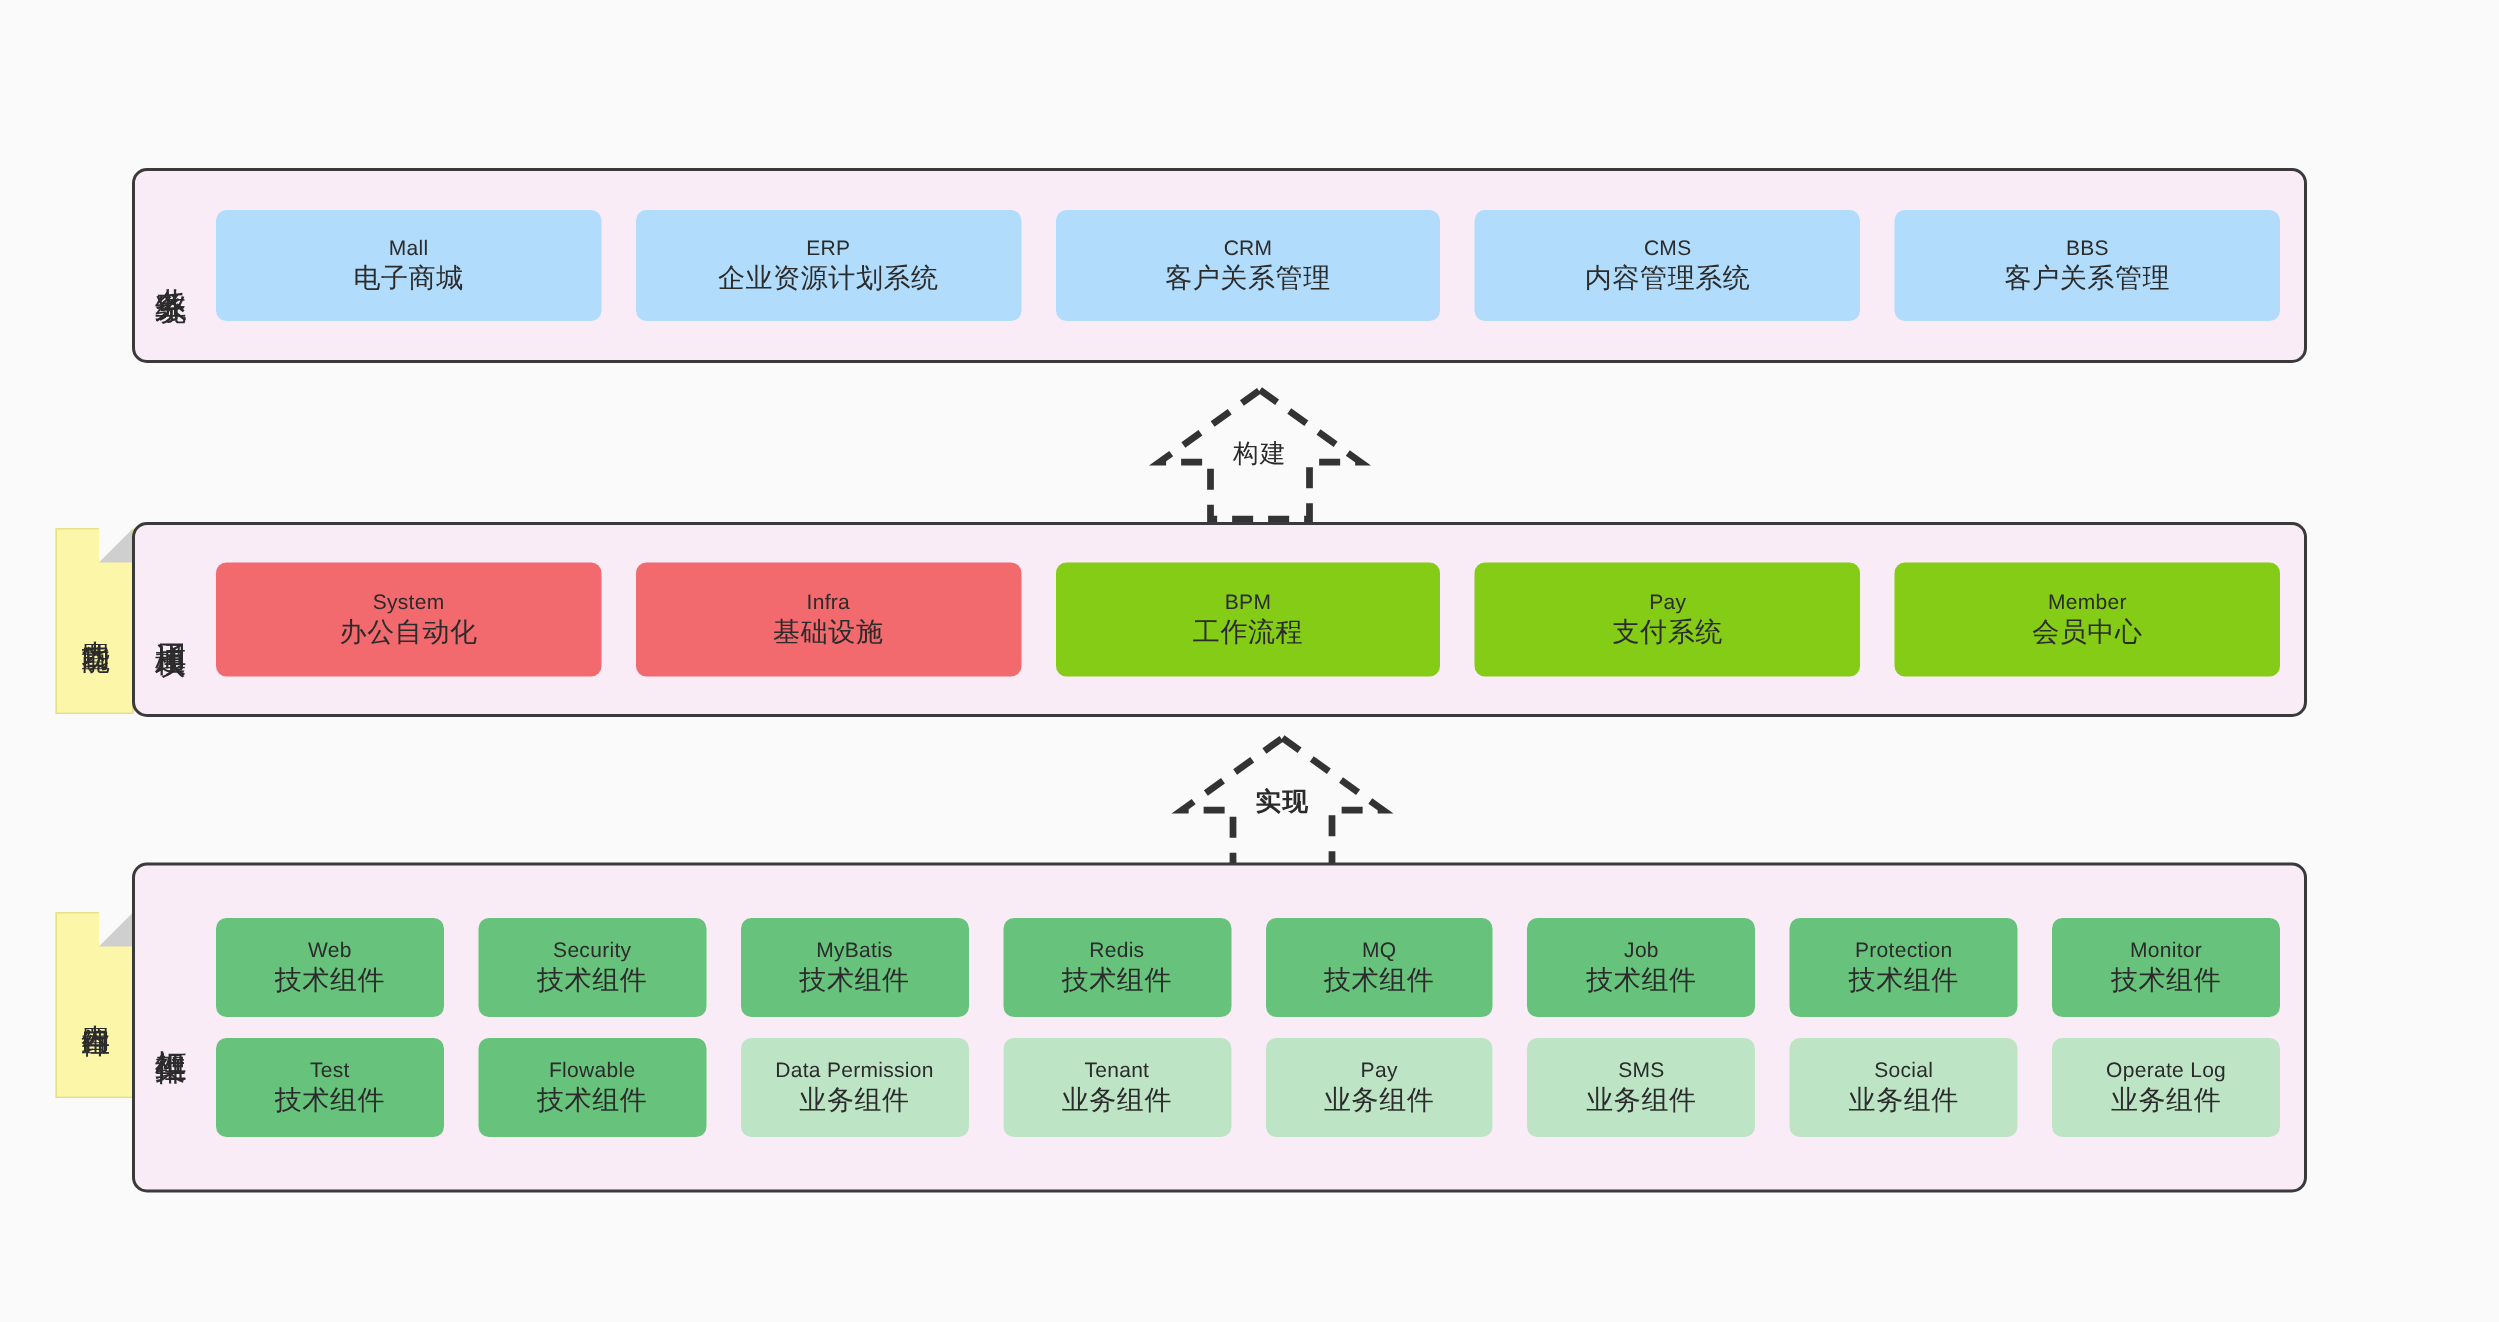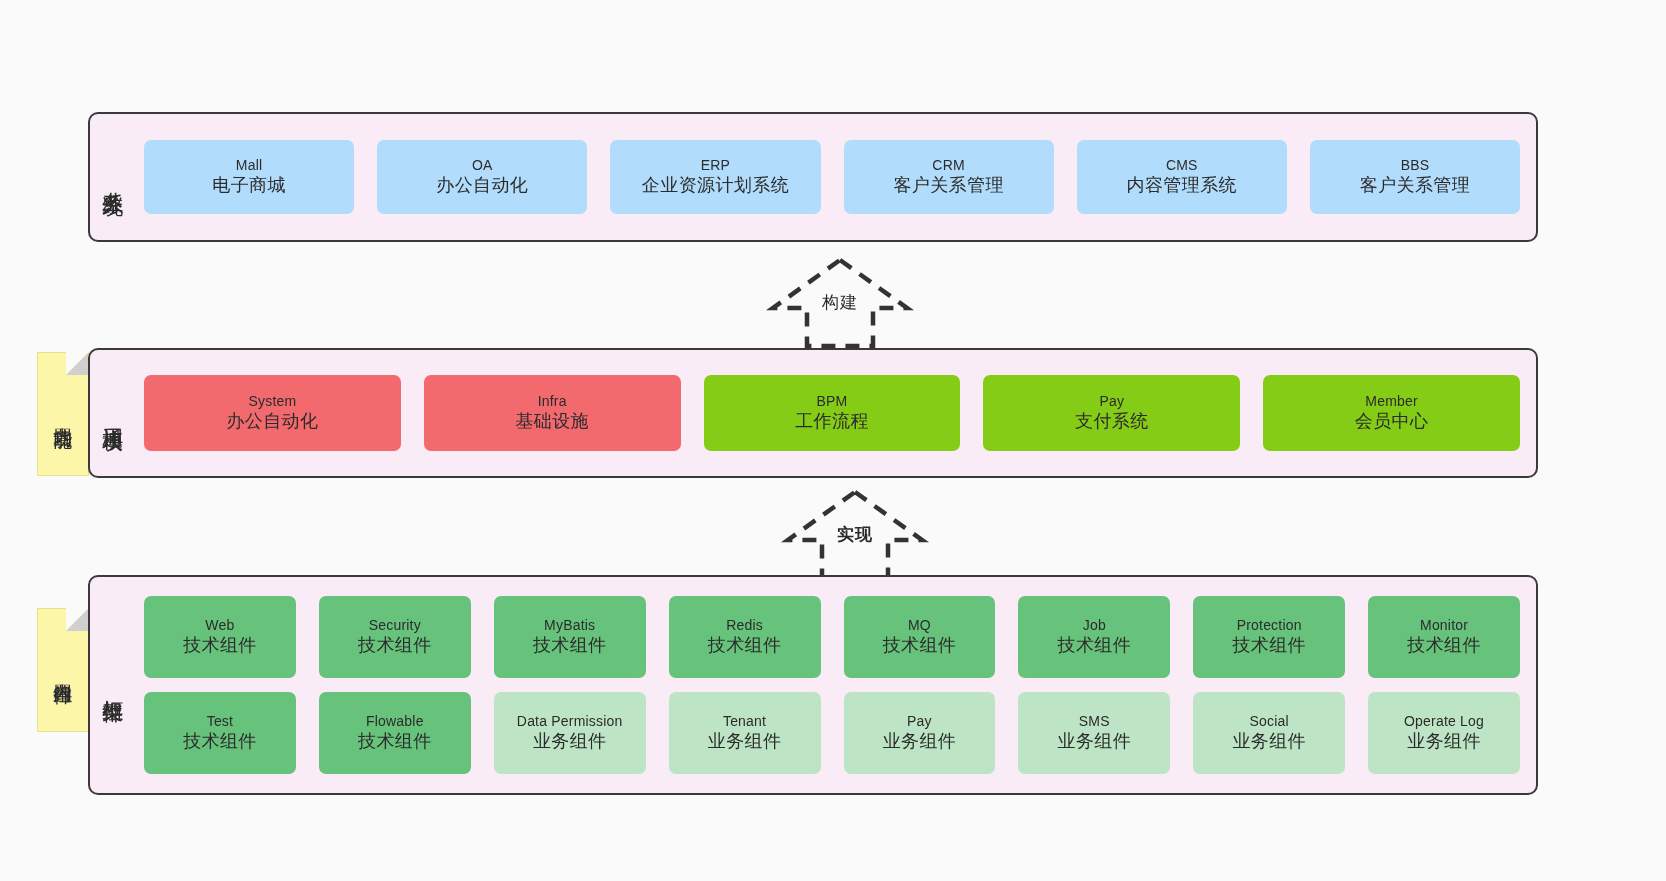--- a/index.html
+++ b/index.html
@@ -83,21 +83,21 @@
   .box.lgreen { background: #bde5c5; }
 
   
   #layer-business  { left: 88px;  top: 112px; width: 1450px; height: 130px; }
   #layer-business .row { height: 74px; }
 
   #layer-modules   { left: 88px;  top: 348px; width: 1450px; height: 130px; }
   #layer-modules .row { height: 76px; }
 
   #layer-framework { left: 88px;  top: 575px; width: 1450px; height: 220px; }
-  #layer-framework .row { height: 82px; }
+  #layer-framework .row { height: 66px; }
 
   
   .note {
     position: absolute;
     width: 52px;
     background: #fcf7a8;
     border: 1px solid #e6e08a;
     box-sizing: border-box;
     font-size: 19px;
     line-height: 1.14;
@@ -158,24 +158,20 @@
 
 <div class="layer" id="layer-business">
   <div class="layer-title">业务系统</div>
   <div class="layer-body">
     <div class="row">
       <div class="box blue">
         <div class="t1">Mall</div>
         <div class="t2">电子商城</div>
       </div>
       <div class="box blue">
-        <div class="t1">OA</div>
-        <div class="t2">办公自动化</div>
-      </div>
-      <div class="box blue">
         <div class="t1">ERP</div>
         <div class="t2">企业资源计划系统</div>
       </div>
       <div class="box blue">
         <div class="t1">CRM</div>
         <div class="t2">客户关系管理</div>
       </div>
       <div class="box blue">
         <div class="t1">CMS</div>
         <div class="t2">内容管理系统</div>

